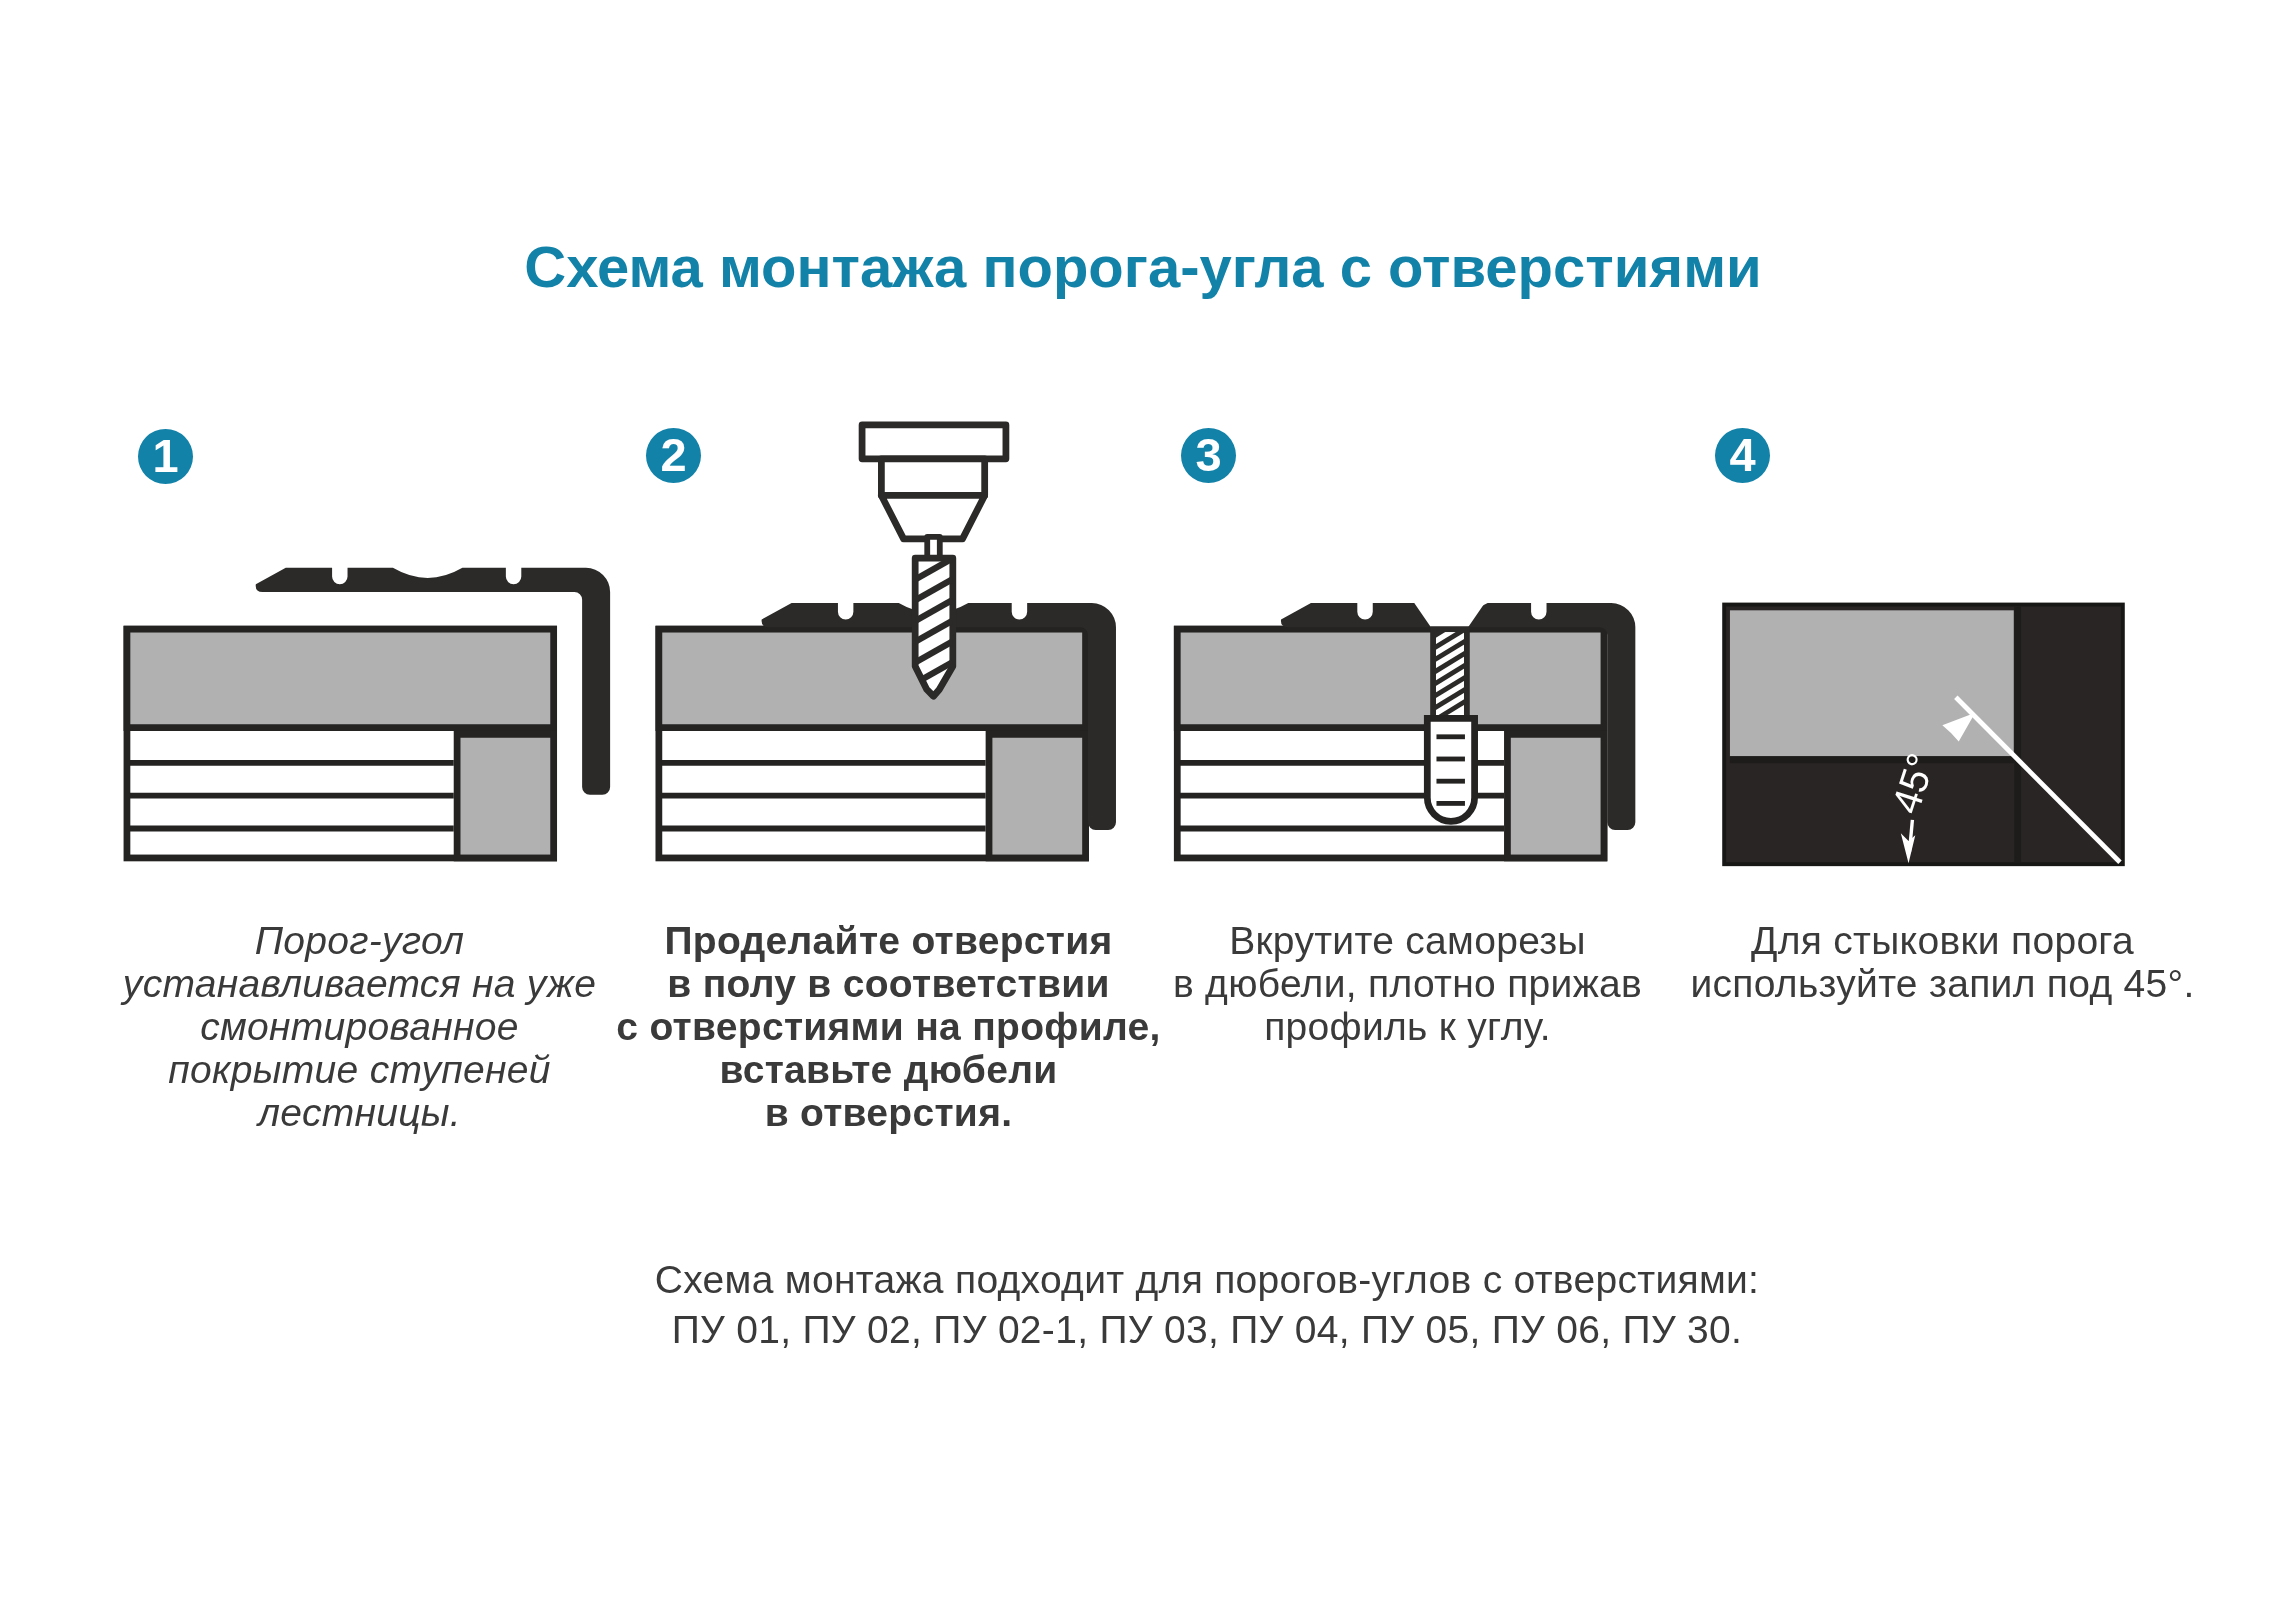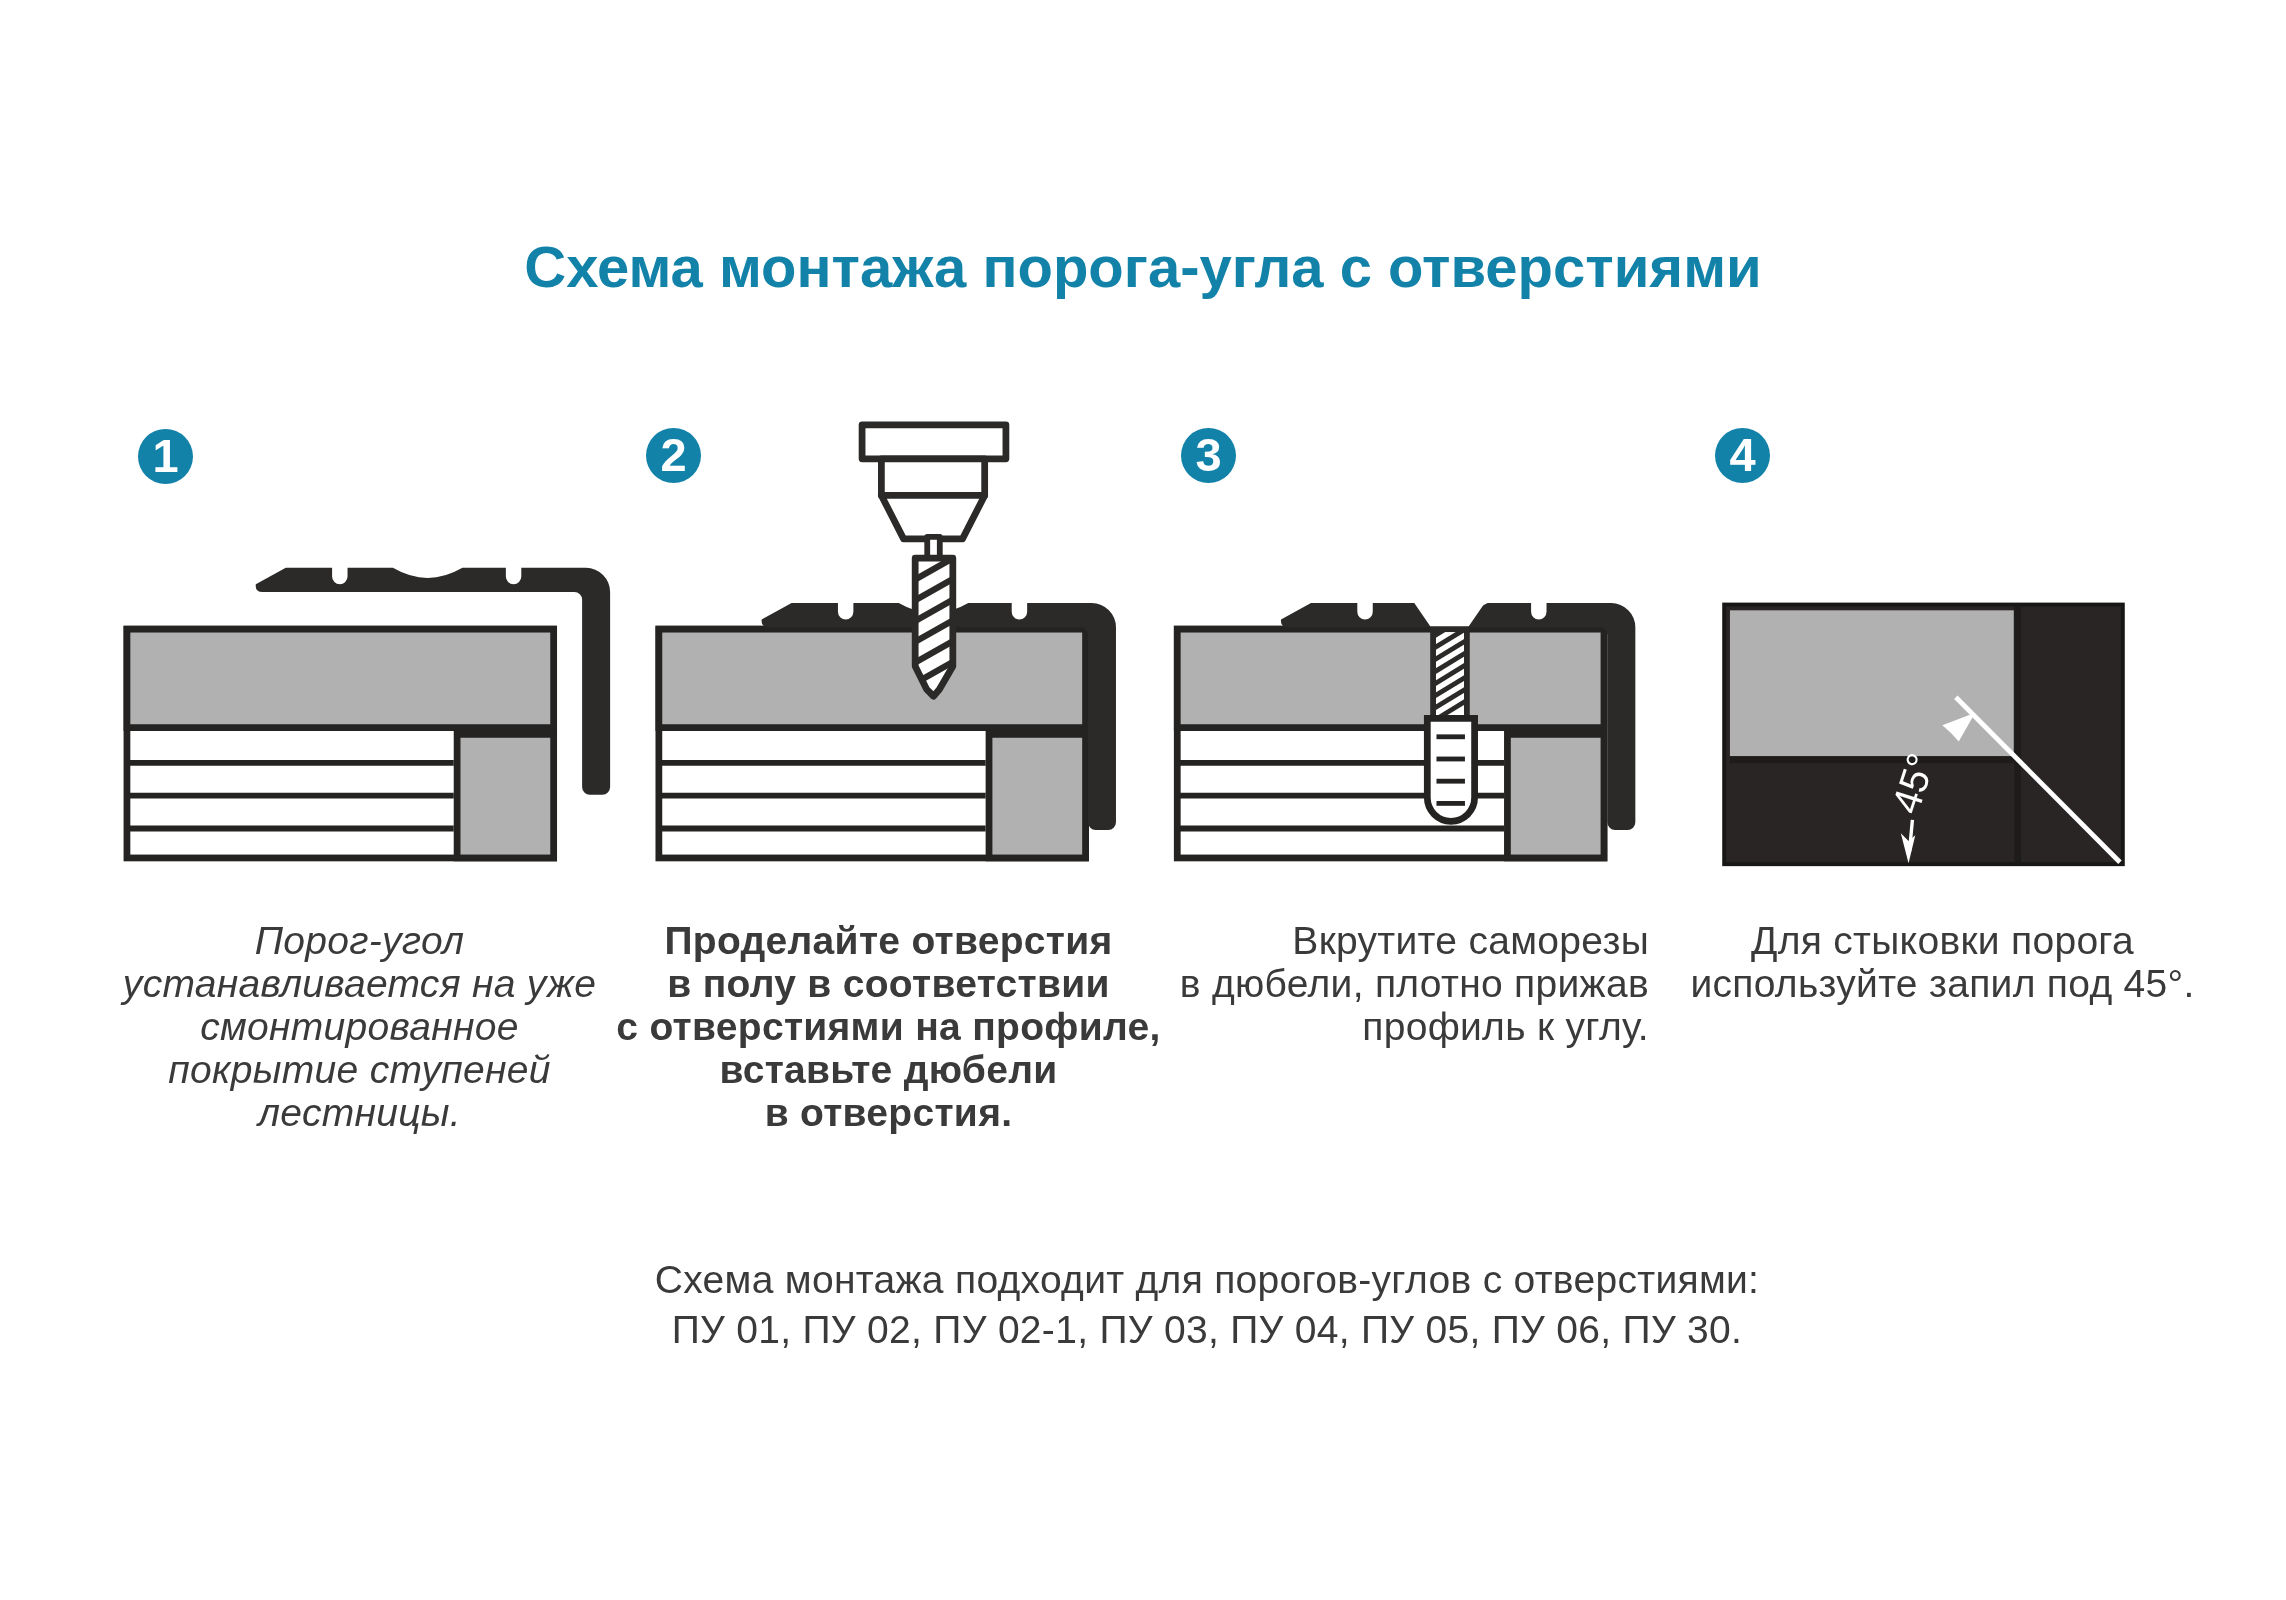--- a/index.html
+++ b/index.html
@@ -5,21 +5,21 @@
   html,body{margin:0;padding:0;background:#fff;}
   .page{position:relative;width:2286px;height:1601px;background:#fff;overflow:hidden;
         font-family:"Liberation Sans",sans-serif;border-radius:30px;}
   .title{position:absolute;top:238px;left:0;width:100%;text-align:center;line-height:58px;
          font-size:58px;font-weight:bold;color:var(--accent,#1282a9);margin:0;letter-spacing:0px;}
   .badge{position:absolute;width:55px;height:55px;border-radius:50%;background:var(--accent,#1282a9);
          color:#fff;font-size:47px;font-weight:bold;text-align:center;line-height:54px;}
   .b1{left:138px;top:429px;} .b2{left:646px;top:428px;} .b3{left:1181px;top:428px;} .b4{left:1715px;top:428px;}
   .caption{position:absolute;top:919px;width:579px;text-align:center;color:var(--textdark,#3a3a3a);
            font-size:39px;line-height:43px;letter-spacing:0.3px;white-space:pre-line;}
-  .c1{left:70px;font-style:italic;} .c2{left:599px;font-weight:bold;} .c3{left:1070px;text-align:right;} .c4{left:1653px;}
+  .c1{left:70px;font-style:italic;} .c2{left:599px;font-weight:bold;} .c3{left:1118px;} .c4{left:1653px;}
   .note{position:absolute;top:1255px;left:16px;width:100%;text-align:center;color:var(--textdark,#3a3a3a);
         font-size:39px;line-height:50px;letter-spacing:0.3px;white-space:pre-line;margin-left:48px;}
   svg.diagrams{position:absolute;left:0;top:0;}
 </style>
 </head>
 <body>
 
 <div class="page">
 
   <h1 class="title">Схема монтажа порога-угла с отверстиями</h1>

